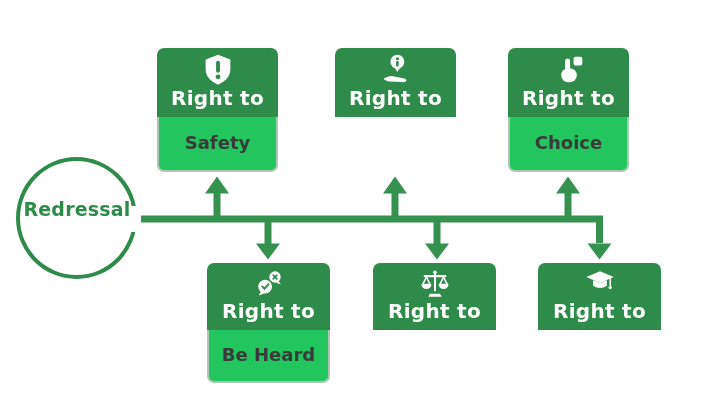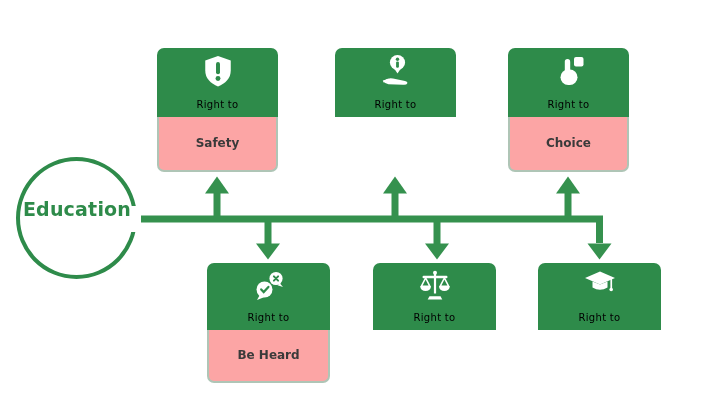--- a/index.html
+++ b/index.html
@@ -69,37 +69,37 @@
     background: var(--green);
     border-radius: 7px 7px 0 0;
     display: flex;
     flex-direction: column;
     align-items: center;
     justify-content: space-between;
     padding-top: 5px;
     padding-bottom: 7px;
   }
   .right-to {
-    color: #000000;
-    font-size: 10px;
-    font-weight: 400;
+    color: #ffffff;
+    font-size: 20px;
+    font-weight: 700;
     letter-spacing: 0.3px;
   }
   .card-body {
     flex: 1;
-    background: #fca5a5;
+    background: #22c55e;
     border: 2px solid var(--card_border);
     border-top: none;
     border-radius: 0 0 7px 7px;
     display: flex;
     align-items: center;
     justify-content: center;
     text-align: center;
     color: var(--text_dark);
-    font-size: 12px;
+    font-size: 18px;
     font-weight: 700;
     line-height: 18.5px;
     padding: 2px 4px;
   }
   
   .c0 { left: 157px; top: 48px; width: 121px; height: 124px; }
   .c1 { left: 335px; top: 48px; width: 121px; height: 124px; }
   .c2 { left: 508px; top: 48px; width: 121px; height: 124px; }
   .c0 .card-header, .c1 .card-header, .c2 .card-header { height: 69px; }
   
@@ -111,21 +111,21 @@
   .hdr-icon { display: block; }
 </style>
 </head>
 <body>
 
 <div class="canvas">
 
   <div class="circle"></div>
   <div class="circle-gap"></div>
   <div class="circle-text">
-    <div>Education</div>
+    <div>Redressal</div>
   </div>
 
   <svg class="connectors" width="720" height="418" viewBox="0 0 720 418">
     <path d="M141 219 H599.5 V243" stroke="var(--connector)" stroke-width="7" fill="none"></path>
 
     <g>
       <path d="M217 221 V192" stroke="var(--connector)" stroke-width="7" fill="none"></path>
       <polygon points="205,193.5 217,176.5 229,193.5" fill="var(--connector)"></polygon>
     </g>
     <g>

